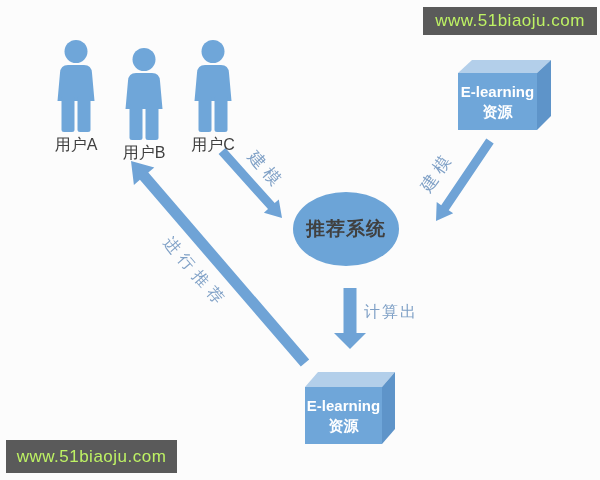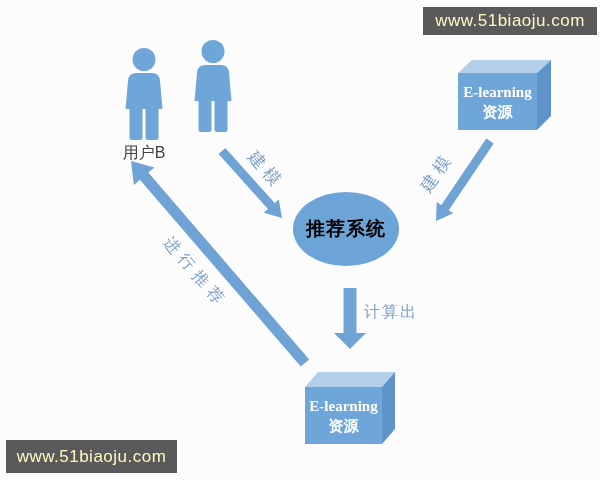--- a/index.html
+++ b/index.html
@@ -12,21 +12,21 @@
     width: 600px; height: 480px;
     background: #fcfcfc;
     overflow: hidden;
   }
   .abs { position: absolute; }
 
   
   .watermark {
     position: absolute;
     background: #5a5a5a;
-    color: #fef9c3;
+    color: #bef264;
     font-size: 17px;
     display: flex; align-items: center; justify-content: center;
     letter-spacing: 0.5px;
   }
   .wm-top    { left: 423px; top: 7px;   width: 174px; height: 28px; }
   .wm-bottom { left: 6px;   top: 440px; width: 171px; height: 33px; }
 
   
   .user { position: absolute; width: 60px; text-align: center; }
   .user svg { display: block; margin: 0 auto; }
@@ -39,32 +39,32 @@
   
   svg.arrows { position: absolute; left: 0; top: 0; }
 
   
   .ellipse-node {
     position: absolute;
     left: 293px; top: 192px; width: 106px; height: 74px;
     background: #6ca4d7;
     border-radius: 50%;
     display: flex; align-items: center; justify-content: center;
-    color: #000000;
+    color: #404040;
     font-size: 19px; font-weight: 600;
     letter-spacing: 1px;
   }
 
   
   .cube-text {
     position: absolute;
     display: flex; flex-direction: column;
     align-items: center; justify-content: center;
     color: #ffffff; font-size: 15px; font-weight: 600;
-    line-height: 20px; text-align: center; font-family: Liberation Serif, serif;
+    line-height: 20px; text-align: center;
   }
   .cube-text-top    { left: 458px; top: 74px;  width: 79px; height: 55px; }
   .cube-text-bottom { left: 305px; top: 388px; width: 77px; height: 55px; }
 
   
   .edge-label {
     position: absolute;
     color: #7fa0c6;
     font-size: 17px;
     white-space: nowrap;
@@ -102,20 +102,31 @@
 
   <svg class="arrows" width="600" height="480" viewBox="0 0 600 480">
     <g fill="#6fa3d6">
       <polygon points="218.6,154 268,209.1 263.9,212.8 282,218 278.8,199.4 274.7,203.1 225.4,148"></polygon>
       <polygon points="486.3,138.5 441.2,205.2 436.7,202.1 436,221 453.2,213.3 448.7,210.2 493.7,143.5"></polygon>
       <polygon points="309.2,359.4 148.3,172.6 154.3,167.4 131,161 133.9,185 139.9,179.8 300.8,366.6"></polygon>
       <polygon points="343.5,288 343.5,333 334,333 350,349 366,333 356.5,333 356.5,288"></polygon>
     </g>
   </svg>
 
+  <div class="user" style="left:46px; top:40px;">
+    <svg width="46" height="92" viewBox="0 0 46 92">
+      <g fill="#6fa6d9">
+        <circle cx="23" cy="11.5" r="11.5"></circle>
+        <path d="M15,25 L31,25 Q38.5,25 39,33 L41.5,61 L4.5,61 L7,33 Q7.5,25 15,25 Z"></path>
+        <rect x="8.5" y="56" width="13" height="36" rx="2.5"></rect>
+        <rect x="24.5" y="56" width="13" height="36" rx="2.5"></rect>
+      </g>
+    </svg>
+    <div class="user-label">用户A</div>
+  </div>
 
   <div class="user" style="left:114px; top:48px;">
     <svg width="46" height="92" viewBox="0 0 46 92">
       <g fill="#6fa6d9">
         <circle cx="23" cy="11.5" r="11.5"></circle>
         <path d="M15,25 L31,25 Q38.5,25 39,33 L41.5,61 L4.5,61 L7,33 Q7.5,25 15,25 Z"></path>
         <rect x="8.5" y="56" width="13" height="36" rx="2.5"></rect>
         <rect x="24.5" y="56" width="13" height="36" rx="2.5"></rect>
       </g>
     </svg>
@@ -124,20 +135,21 @@
 
   <div class="user" style="left:183px; top:40px;">
     <svg width="46" height="92" viewBox="0 0 46 92">
       <g fill="#6fa6d9">
         <circle cx="23" cy="11.5" r="11.5"></circle>
         <path d="M15,25 L31,25 Q38.5,25 39,33 L41.5,61 L4.5,61 L7,33 Q7.5,25 15,25 Z"></path>
         <rect x="8.5" y="56" width="13" height="36" rx="2.5"></rect>
         <rect x="24.5" y="56" width="13" height="36" rx="2.5"></rect>
       </g>
     </svg>
+    <div class="user-label">用户C</div>
   </div>
 
   <div class="ellipse-node">
     <span>推荐系统</span>
   </div>
 
   <svg class="abs" style="left:458px; top:60px;" width="93" height="70" viewBox="0 0 93 70">
     <polygon points="0,13 14,0 93,0 79,13" fill="#b3cfea"></polygon>
     <polygon points="79,13 93,0 93,56 79,70" fill="#5e94c9"></polygon>
     <rect x="0" y="13" width="79" height="57" fill="#6fa6d9"></rect>

